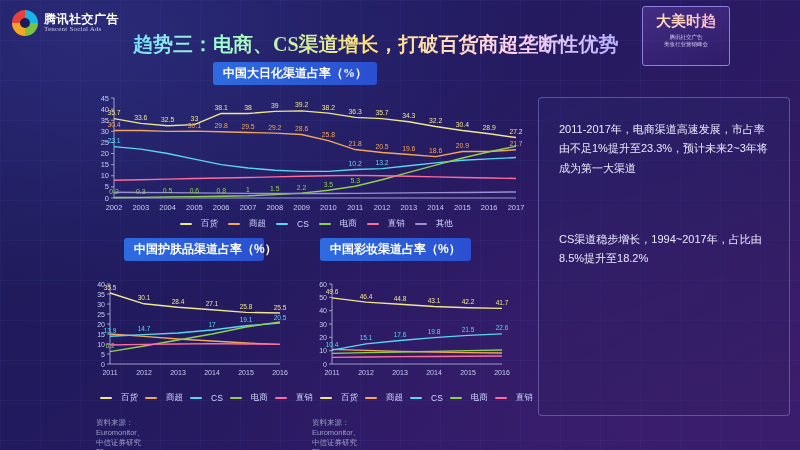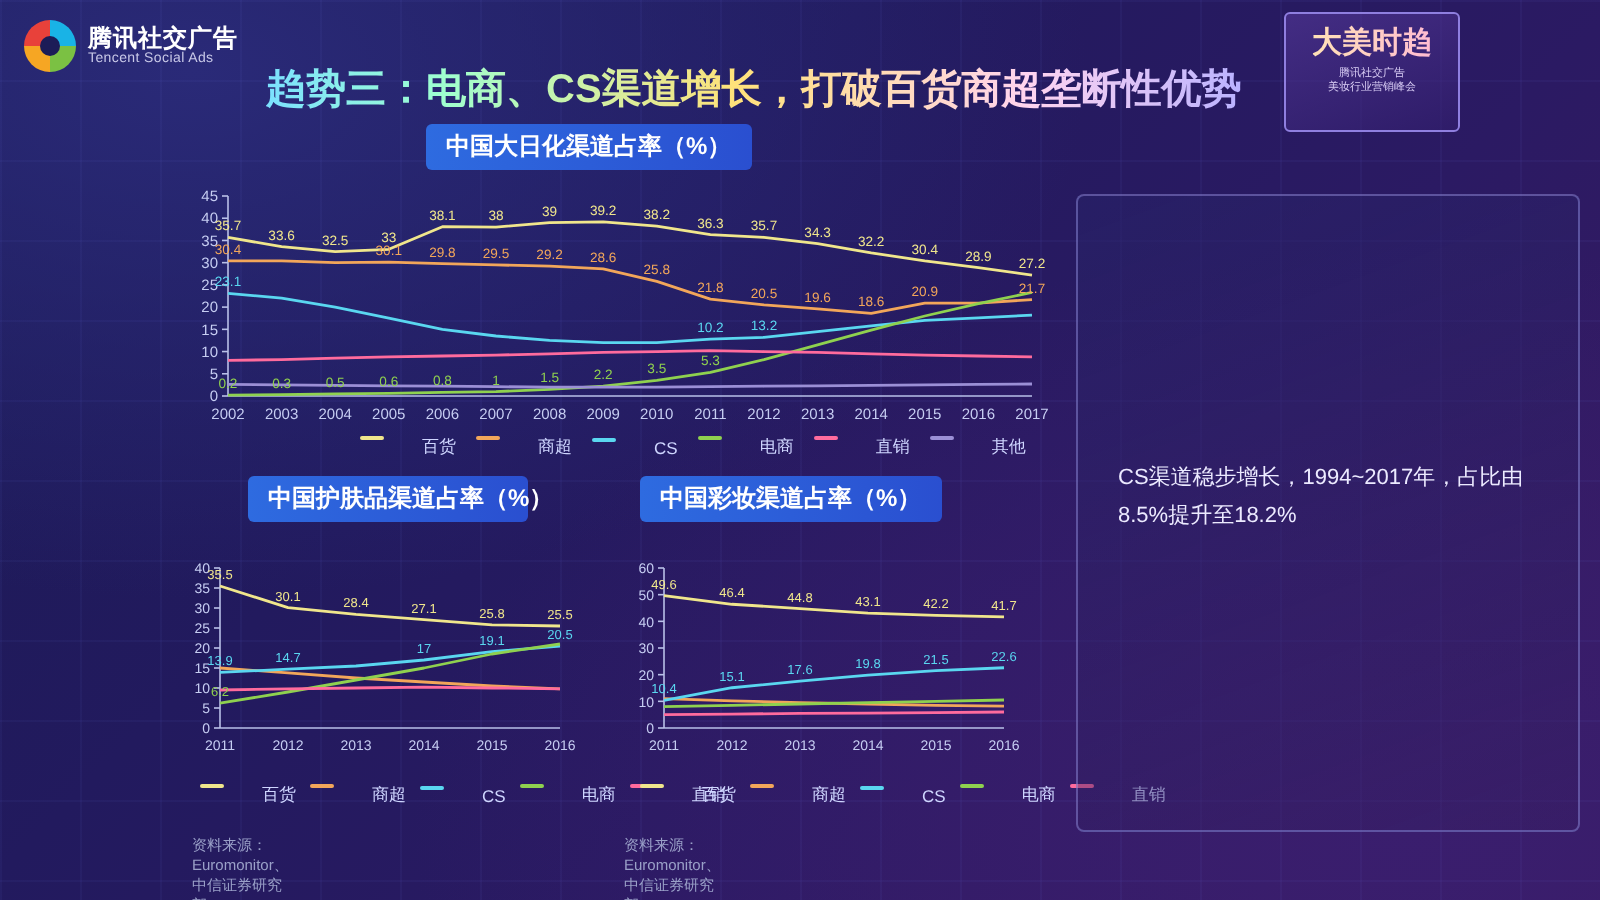--- a/index.html
+++ b/index.html
@@ -11,21 +11,21 @@
       radial-gradient(ellipse at 88% 92%, #3a1e6e 0%, rgba(58,30,110,0) 50%),
       linear-gradient(135deg,#1b1b55 0%,#221a5e 35%,#2b1a63 65%,#3a1b63 100%);
     color:#fff;
     position:relative;
   }
   .grid-lines{position:absolute;inset:0;
     background-image:linear-gradient(rgba(120,130,255,.05) 1px,transparent 1px),
                      linear-gradient(90deg,rgba(120,130,255,.05) 1px,transparent 1px);
     background-size:40px 40px;}
   
-  .header{position:absolute;left:0;top:0;width:740px;height:48px;}
+  .header{position:absolute;left:0;top:0;width:740px;height:48px;font-family:Liberation Serif, serif;}
   .logo{position:absolute;left:12px;top:10px;display:flex;align-items:center;gap:6px;}
   .logo-mark{width:26px;height:26px;border-radius:50%;
     background:conic-gradient(#19b3e6 0deg 90deg,#7bc143 90deg 180deg,#f6a623 180deg 270deg,#e8413a 270deg 360deg);
     position:relative;}
   .logo-mark:after{content:"";position:absolute;inset:8px;border-radius:50%;background:#1c1c57;}
   .logo-txt{line-height:1.05;}
   .logo-cn{font-size:12px;font-weight:bold;color:#fff;letter-spacing:.5px;}
   .logo-en{font-size:7px;color:#c9c9e8;letter-spacing:.2px;}
   .headline{position:absolute;left:133px;top:12px;font-size:20px;font-weight:bold;
     background:linear-gradient(90deg,#7be1ff 0%,#9effd0 18%,#ffe27a 48%,#ffd4f0 78%,#b9b2ff 100%);
@@ -38,21 +38,21 @@
   .badge .b2{font-size:15px;font-weight:bold;margin-top:-1px;
     background:linear-gradient(90deg,#ffe9b0,#ffb4d8);-webkit-background-clip:text;background-clip:text;color:transparent;}
   .badge .b3{font-size:5.5px;color:#d9cdf5;margin-top:3px;line-height:1.25;}
   
   .panel{position:absolute;}
   .chart-title{position:absolute;text-align:center;font-size:12px;font-weight:bold;color:#fff;
     background:linear-gradient(90deg,#2e6be0,#2a4fd0);border-radius:3px;padding:3px 10px;white-space:nowrap;}
   .plot{position:absolute;}
   .plot svg{display:block;}
   .legend{position:absolute;display:flex;gap:10px;font-size:8.5px;color:#cfd6ff;align-items:center;}
-  .legend .li{display:flex;gap:19px;white-space:nowrap;}
+  .legend .li{display:flex;align-items:center;gap:9px;white-space:nowrap;}
   .legend .sw{width:12px;height:2px;display:inline-block;border-radius:1px;}
   .source{position:absolute;font-size:7.5px;color:#9aa0c8;}
   
   .card{position:absolute;left:538px;top:97px;width:250px;height:317px;
     border:1px solid rgba(150,150,230,.45);border-radius:4px;
     background:linear-gradient(160deg,rgba(40,35,105,.55),rgba(55,30,95,.35));}
   .card p{margin:0;font-size:11px;line-height:1.75;color:#eceaff;}
   .card .blk{position:absolute;left:20px;width:212px;}
   .b-a{top:22px;}
   .b-b{top:132px;}
@@ -72,21 +72,21 @@
     </div>
   </div>
   <div class="headline">趋势三：电商、CS渠道增长，打破百货商超垄断性优势</div>
   <div class="badge">
     <div class="b1">大美时趋</div>
     <div class="b3">腾讯社交广告<br>美妆行业营销峰会</div>
   </div>
 </div>
 
 <div class="panel">
-  <div class="chart-title" style="left:213px;top:62px;">中国大日化渠道占率（%）</div>
+  <div class="chart-title" style="left:213px;top:62px;font-family:Liberation Serif, serif;">中国大日化渠道占率（%）</div>
   <div class="plot" style="left:90px;top:84px;">
     <svg id="svg1" width="440" height="130">
         <line x1="24" y1="14" x2="24" y2="114" stroke="#b9c0e8" stroke-width="0.8"></line>
         <line x1="24" y1="114" x2="426" y2="114" stroke="#b9c0e8" stroke-width="0.8"></line>
         <line x1="21" y1="114" x2="24" y2="114" stroke="#b9c0e8" stroke-width="0.8"></line>
         <text x="19" y="116.6" text-anchor="end" font-size="7.5" fill="#c6cdf2" font-family="&quot;Liberation Sans&quot;,sans-serif">0</text>
         <line x1="21" y1="102.88888888888889" x2="24" y2="102.88888888888889" stroke="#b9c0e8" stroke-width="0.8"></line>
         <text x="19" y="105.48888888888888" text-anchor="end" font-size="7.5" fill="#c6cdf2" font-family="&quot;Liberation Sans&quot;,sans-serif">5</text>
         <line x1="21" y1="91.77777777777777" x2="24" y2="91.77777777777777" stroke="#b9c0e8" stroke-width="0.8"></line>
         <text x="19" y="94.37777777777777" text-anchor="end" font-size="7.5" fill="#c6cdf2" font-family="&quot;Liberation Sans&quot;,sans-serif">10</text>
@@ -336,16 +336,19 @@
       </div>
       <div class="li">
         <span class="sw" style="background: rgb(255, 107, 157);"></span>
         <span>直销</span>
       </div>
     </div>
   <div class="source" style="left:312px;top:418px;">资料来源：Euromonitor、中信证券研究部</div>
 </div>
 
 <div class="card">
+  <div class="blk b-a">
+      <p>2011-2017年，电商渠道高速发展，市占率由不足1%提升至23.3%，预计未来2~3年将成为第一大渠道</p>
+    </div>
   <div class="blk b-b">
       <p>CS渠道稳步增长，1994~2017年，占比由8.5%提升至18.2%</p>
     </div>
 </div>
 
 </body></html>

